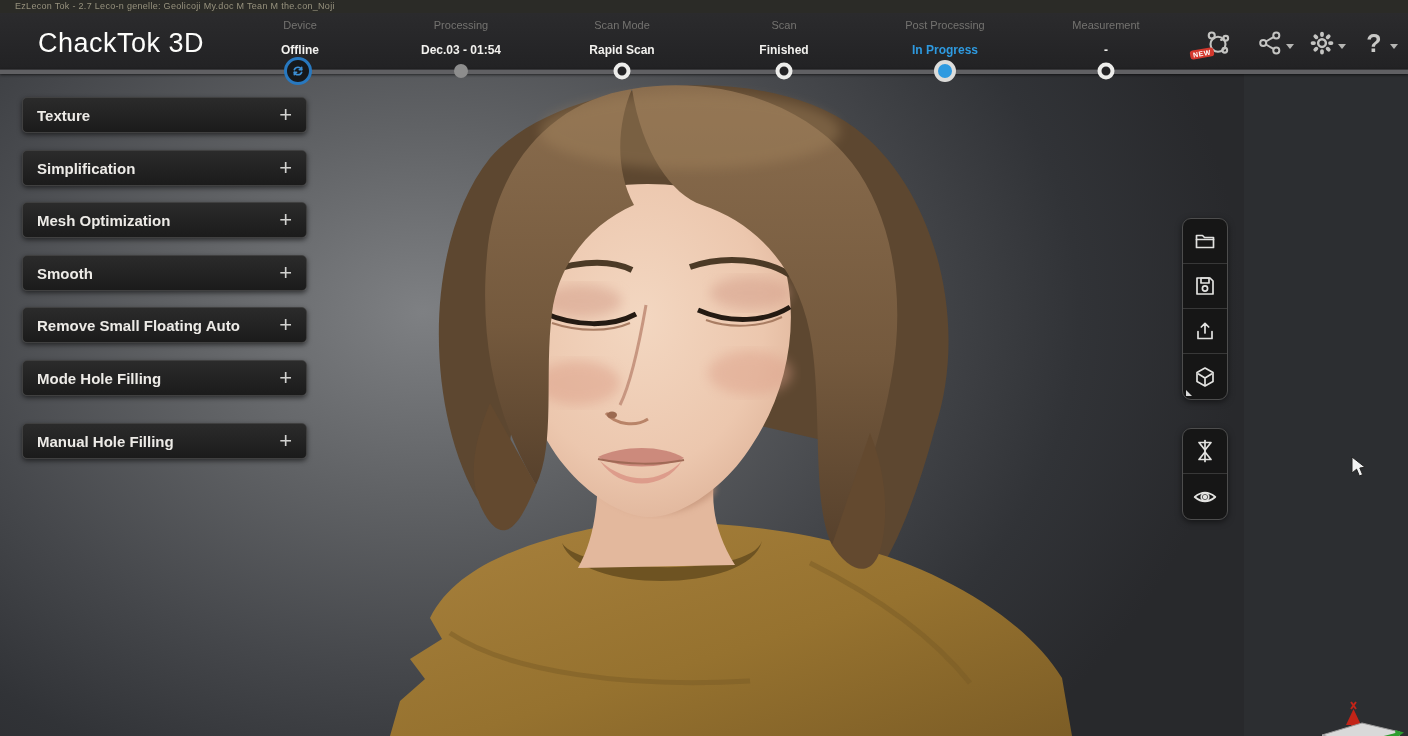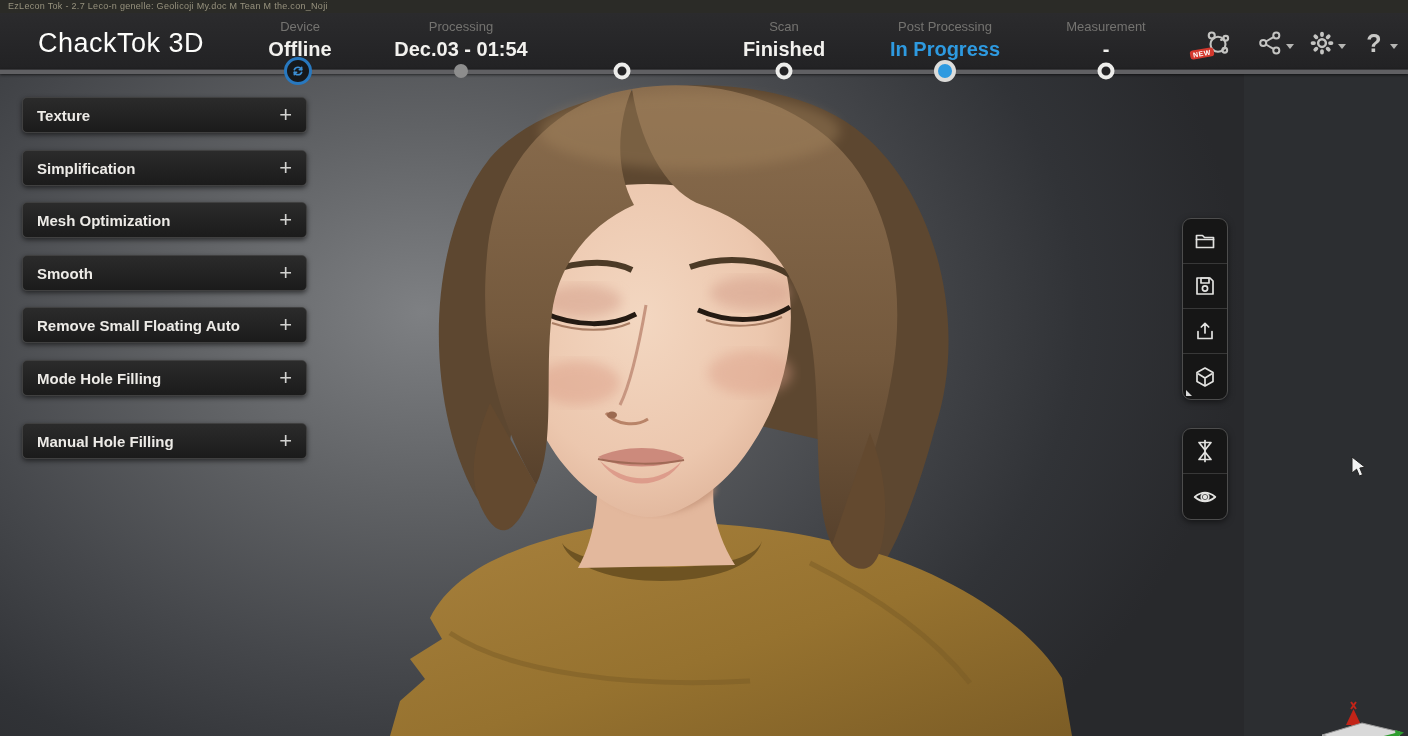--- a/index.html
+++ b/index.html
@@ -1,30 +1,30 @@
 <!DOCTYPE html>
 <html><head>
 <meta charset="utf-8">
 <style>
   html,body{margin:0;padding:0;background:#000;}
   .screen{position:relative;width:1408px;height:736px;overflow:hidden;
           font-family:"Liberation Sans",sans-serif;background:#2c2e31;}
 
   
   .titlebar{position:absolute;top:0;left:0;width:100%;height:13px;background:#2b2b27;
-            color:#97927e;font-size:9px;line-height:13px;padding-left:8px;white-space:nowrap;
+            color:#97927e;font-size:9px;line-height:13px;padding-left:15px;white-space:nowrap;
             overflow:hidden;letter-spacing:.3px;box-sizing:border-box;}
 
   
   .header{position:absolute;top:13px;left:0;width:100%;height:57px;
           background:linear-gradient(#2b2b2d,#222224);}
   .logo{position:absolute;left:38px;top:15px;font-size:27px;color:#fdfdfb;letter-spacing:.5px;}
   .step{position:absolute;top:6px;width:190px;margin-left:-95px;text-align:center;}
-  .step .lab{font-size:13px;color:#747370;margin-bottom:4px;}
-  .step .val{font-size:20px;font-weight:bold;color:#f2f1ee;}
+  .step .lab{font-size:11px;color:#747370;margin-bottom:12px;}
+  .step .val{font-size:12px;font-weight:bold;color:#f2f1ee;}
   .step .val.blue{color:#2e9ae0;}
   .header-icons{position:absolute;right:16px;top:12px;display:flex;gap:16px;align-items:center;}
   .hicon{position:relative;width:36px;height:36px;color:#c4c4c2;display:flex;
          align-items:center;justify-content:center;cursor:pointer;}
   .hicon.caret::after{content:"";position:absolute;right:-6px;bottom:8px;
          border:4px solid transparent;border-top:5px solid #b5b5b3;}
   .badge-new{position:absolute;left:-10px;bottom:3px;background:#d4382d;color:#fff;
          font-size:7px;font-weight:bold;padding:1px 3px;border-radius:3px;transform:rotate(-10deg);
          letter-spacing:.5px;}
 
@@ -76,20 +76,24 @@
   <div class="header">
     <div class="logo">ChackTok 3D</div>
 
     <div class="step" style="left:300px">
       <div class="lab">Device</div>
       <div class="val">Offline</div>
     </div>
     <div class="step" style="left:461px">
       <div class="lab">Processing</div>
       <div class="val">Dec.03 - 01:54</div>
+    </div>
+    <div class="step" style="left:622px">
+      <div class="lab">Scan Mode</div>
+      <div class="val">Rapid Scan</div>
     </div>
     <div class="step" style="left:784px">
       <div class="lab">Scan</div>
       <div class="val">Finished</div>
     </div>
     <div class="step" style="left:945px">
       <div class="lab">Post Processing</div>
       <div class="val blue">In Progress</div>
     </div>
     <div class="step" style="left:1106px">

